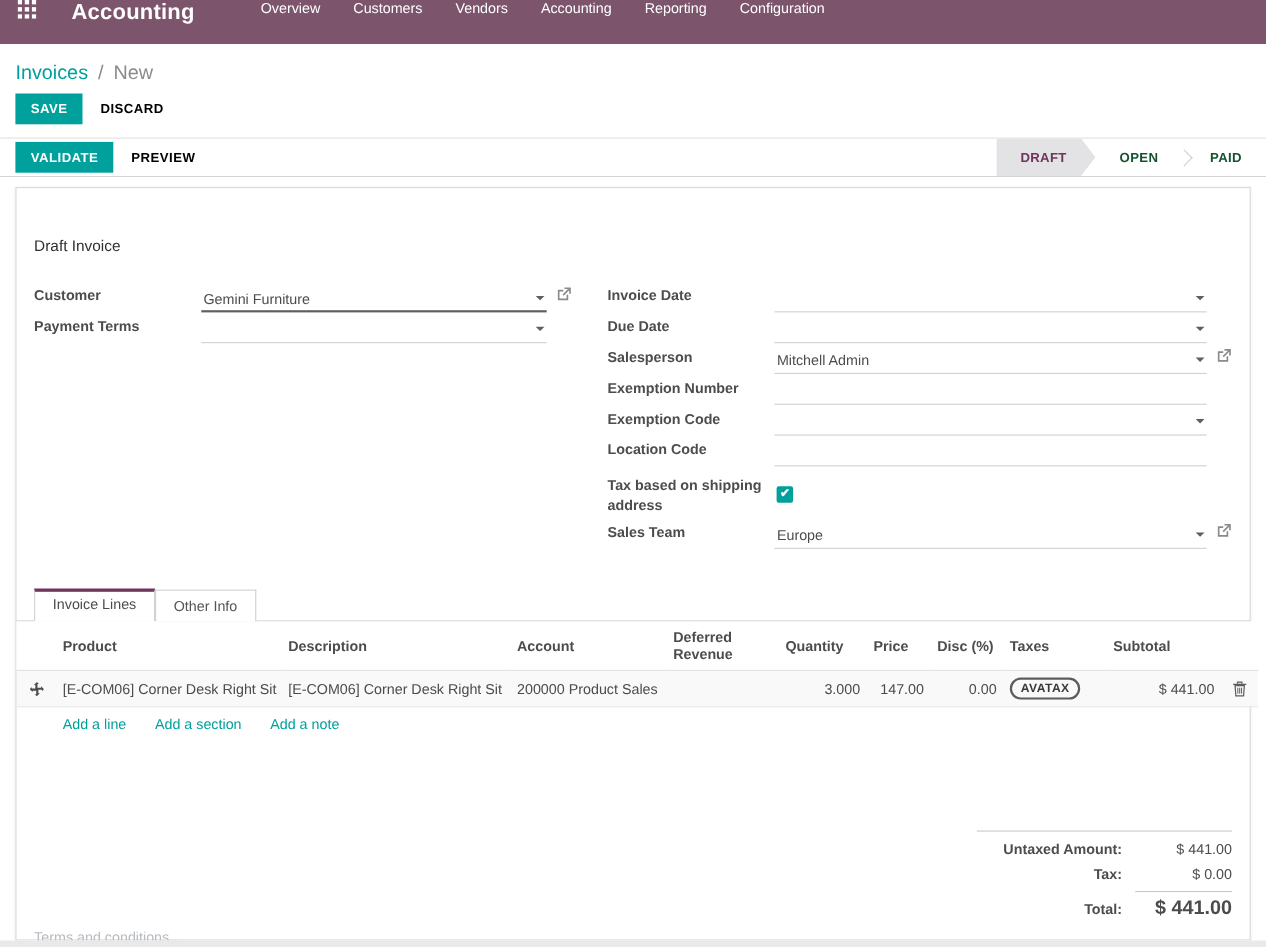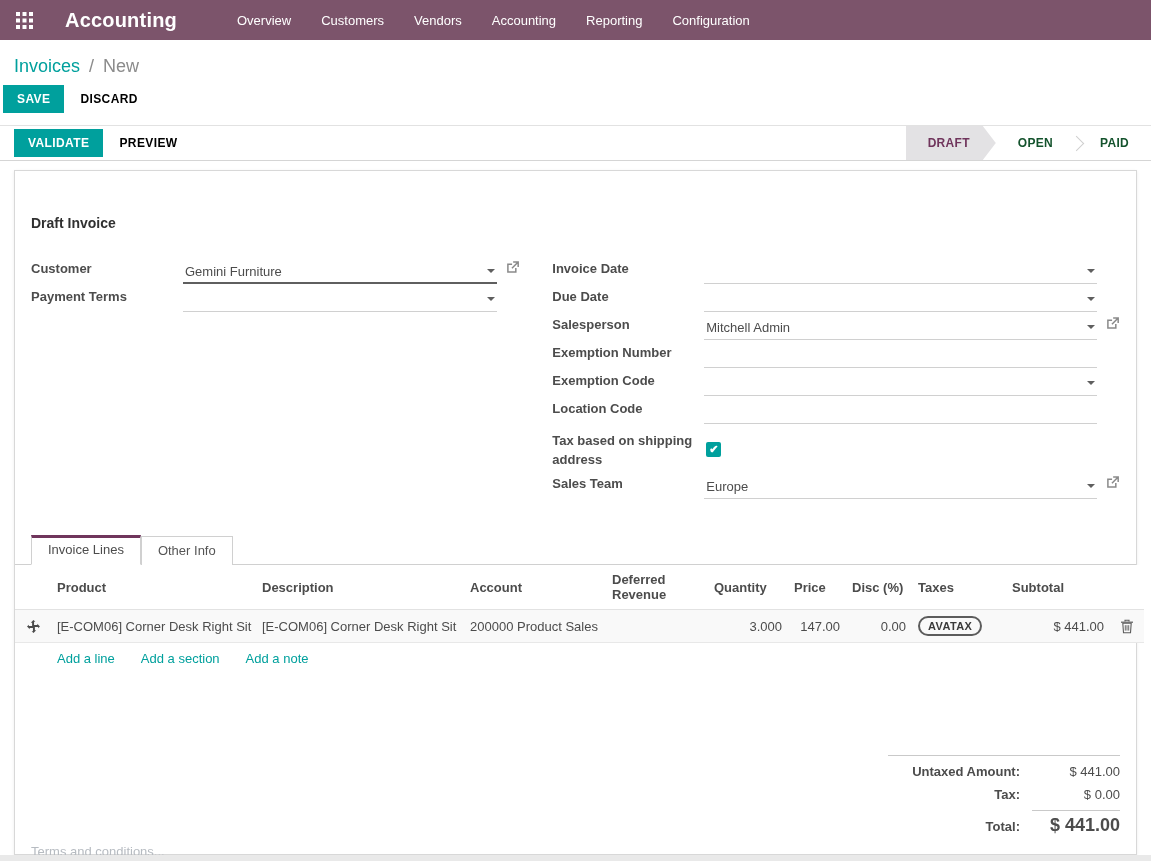--- a/index.html
+++ b/index.html
@@ -10,37 +10,37 @@
     color: #4c4c4c;
     background: #ffffff;
     display: flex;
     flex-direction: column;
   }
 
   
   .navbar {
     height: 40px; flex: 0 0 40px;
     background: #7c546b;
-    display: flex; align-items: center;
+    display: flex; align-items: flex-start;
     padding: 0 16px;
   }
   .apps-icon { width: 17px; height: 17px; margin-right: 32px; cursor: pointer; display: block; }
   .brand { color: #ffffff; font-size: 20px; font-weight: bold; margin-right: 60px; letter-spacing: 0.2px; }
   .nav-menu { display: flex; align-items: center; gap: 30px; }
   .nav-item { color: #ffffff; font-size: 13px; cursor: pointer; }
 
   
   .breadcrumb-row { padding: 16px 16px 8px 14px; height: 45px; }
   .breadcrumb { font-size: 18px; }
   .breadcrumb .bc-parent { color: #00a09d; cursor: pointer; }
   .breadcrumb .bc-sep { color: #8b8b8b; margin: 0 4px; }
   .breadcrumb .bc-current { color: #8b8b8b; }
 
   
-  .cp-buttons { padding: 0 3px; height: 40px; display: flex; align-items: flex-start; gap: 4px; }
+  .cp-buttons { padding: 0 14px; height: 40px; display: flex; align-items: flex-start; gap: 4px; }
   .btn { border: none; font-family: inherit; font-size: 12px; font-weight: bold; letter-spacing: 0.4px; cursor: pointer; background: transparent; }
   .btn-primary { background: #00a09d; color: #ffffff; padding: 7px 14px; border-radius: 0; }
   .btn-link { color: #000000; padding: 7px 12px; }
 
   
   .statusbar {
     height: 36px; flex: 0 0 36px;
     border-top: 1px solid #e2e2e2;
     border-bottom: 1px solid #d5d5d5;
     display: flex; align-items: center; justify-content: space-between;
@@ -59,21 +59,21 @@
   
   .content-area { flex: 1; background: #ffffff; padding: 9px 14px 0 14px; overflow: hidden; display: flex; flex-direction: column; }
   .sheet {
     background: #ffffff;
     border: 1px solid #d8d8d8;
     box-shadow: 0 1px 3px rgba(0,0,0,0.08);
     height: 685px;
     display: flex; flex-direction: column;
   }
   .sheet-pad { padding: 0 16px; }
-  .sheet-title { font-size: 14px; font-weight: bold; margin-top: 44px; color: #303030; }
+  .sheet-title { font-size: 14px; font-weight: normal; margin-top: 44px; color: #303030; }
 
   
   .form-grid { display: flex; margin-top: 29px; }
   .form-col-left { width: 47.5%; padding-right: 28px; }
   .form-col-right { width: 52.5%; padding-left: 4px; }
   .field-row { display: flex; align-items: flex-start; min-height: 27px; margin-bottom: 1px; }
   .field-label { width: 152px; flex: 0 0 152px; font-weight: bold; font-size: 13px; color: #4c4c4c; padding-bottom: 5px; line-height: 1.45; }
   .field-control { flex: 1; display: flex; align-items: center; border-bottom: 1px solid #d0d0d0; padding: 3px 2px 4px 2px; min-height: 24px; cursor: text; }
   .field-control.focused { border-bottom: 2px solid #5f5f5f; padding-bottom: 3px; }
   .field-control.no-underline { border-bottom: none; cursor: default; }

